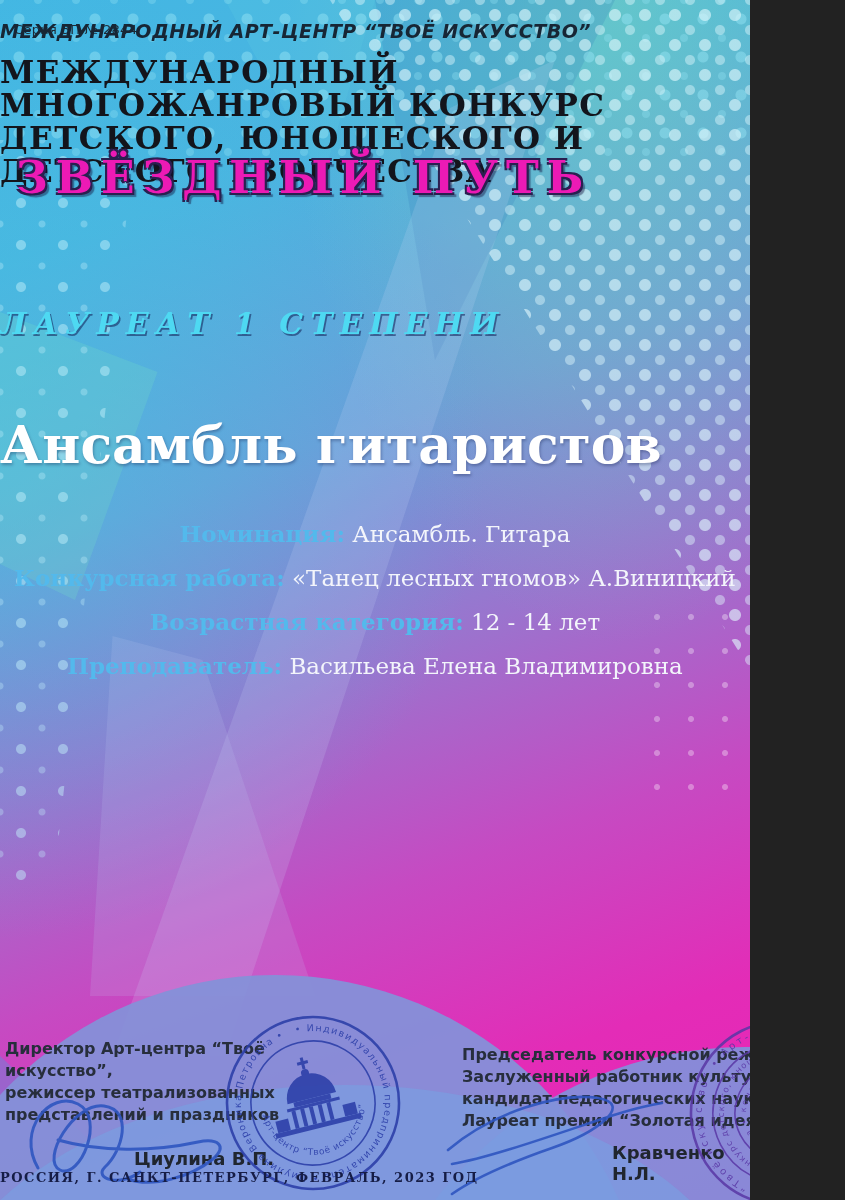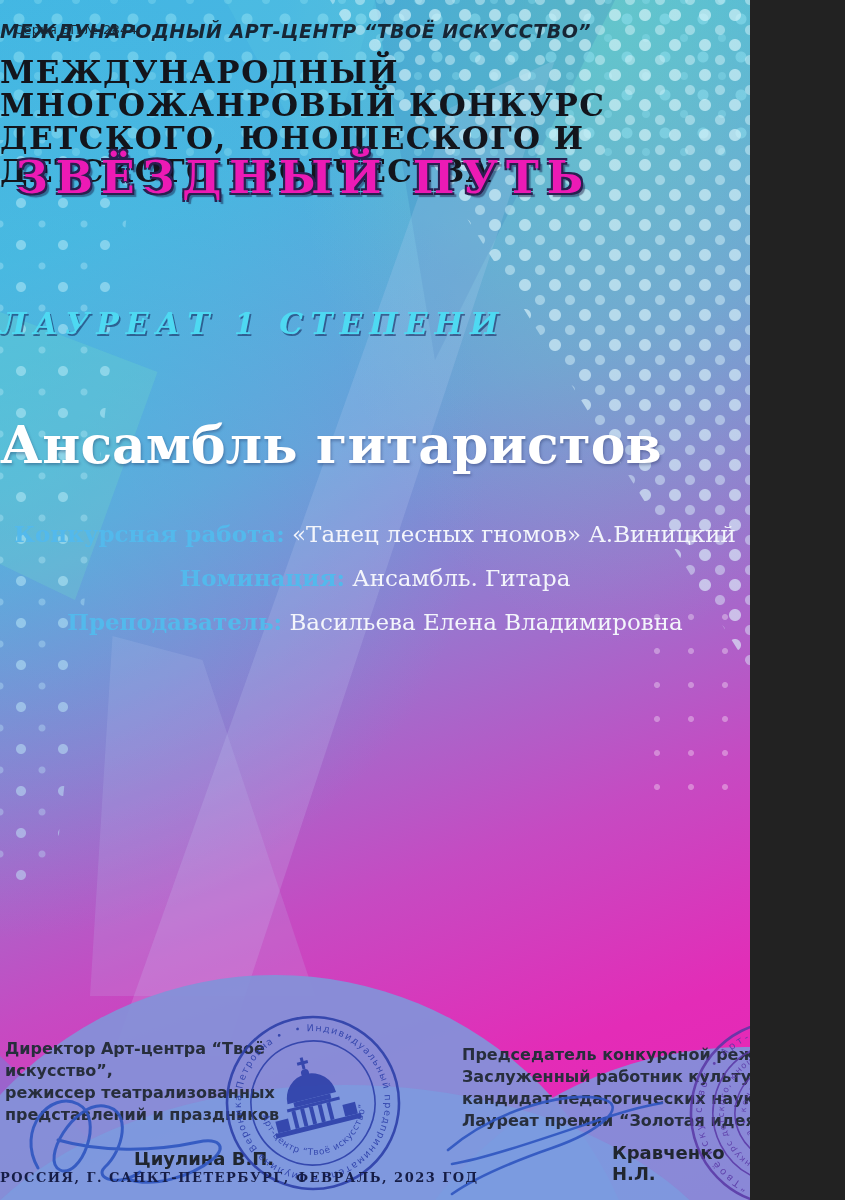--- a/index.html
+++ b/index.html
@@ -98,26 +98,30 @@
     <div>ДЕТСКОГО, ЮНОШЕСКОГО И</div>
     <div>ДЕТСКОГО ТВОРЧЕСТВА</div>
   </div>
   <div class="txt contest-name">ЗВЁЗДНЫЙ ПУТЬ</div>
   <div class="txt award">ЛАУРЕАТ 1 СТЕПЕНИ</div>
 
   <div class="txt recipient">Ансамбль гитаристов</div>
 
   <div class="details">
     <div class="drow">
+      <span class="dlbl">Номинация:</span>
+      <span class="dval">Ансамбль. Гитара</span>
+    </div>
+    <div class="drow">
       <span class="dlbl">Конкурсная работа:</span>
       <span class="dval">«Танец лесных гномов» А.Виницкий</span>
     </div>
     <div class="drow">
-      <span class="dlbl">Номинация:</span>
-      <span class="dval">Ансамбль. Гитара</span>
+      <span class="dlbl">Возрастная категория:</span>
+      <span class="dval">12 - 14 лет</span>
     </div>
     <div class="drow">
       <span class="dlbl">Преподаватель:</span>
       <span class="dval">Васильева Елена Владимировна</span>
     </div>
   </div>
 
   <div class="sig-block sig-left">
     <div>Директор Арт-центра  “Твоё искусство”,</div>
     <div>режиссер театрализованных</div>

